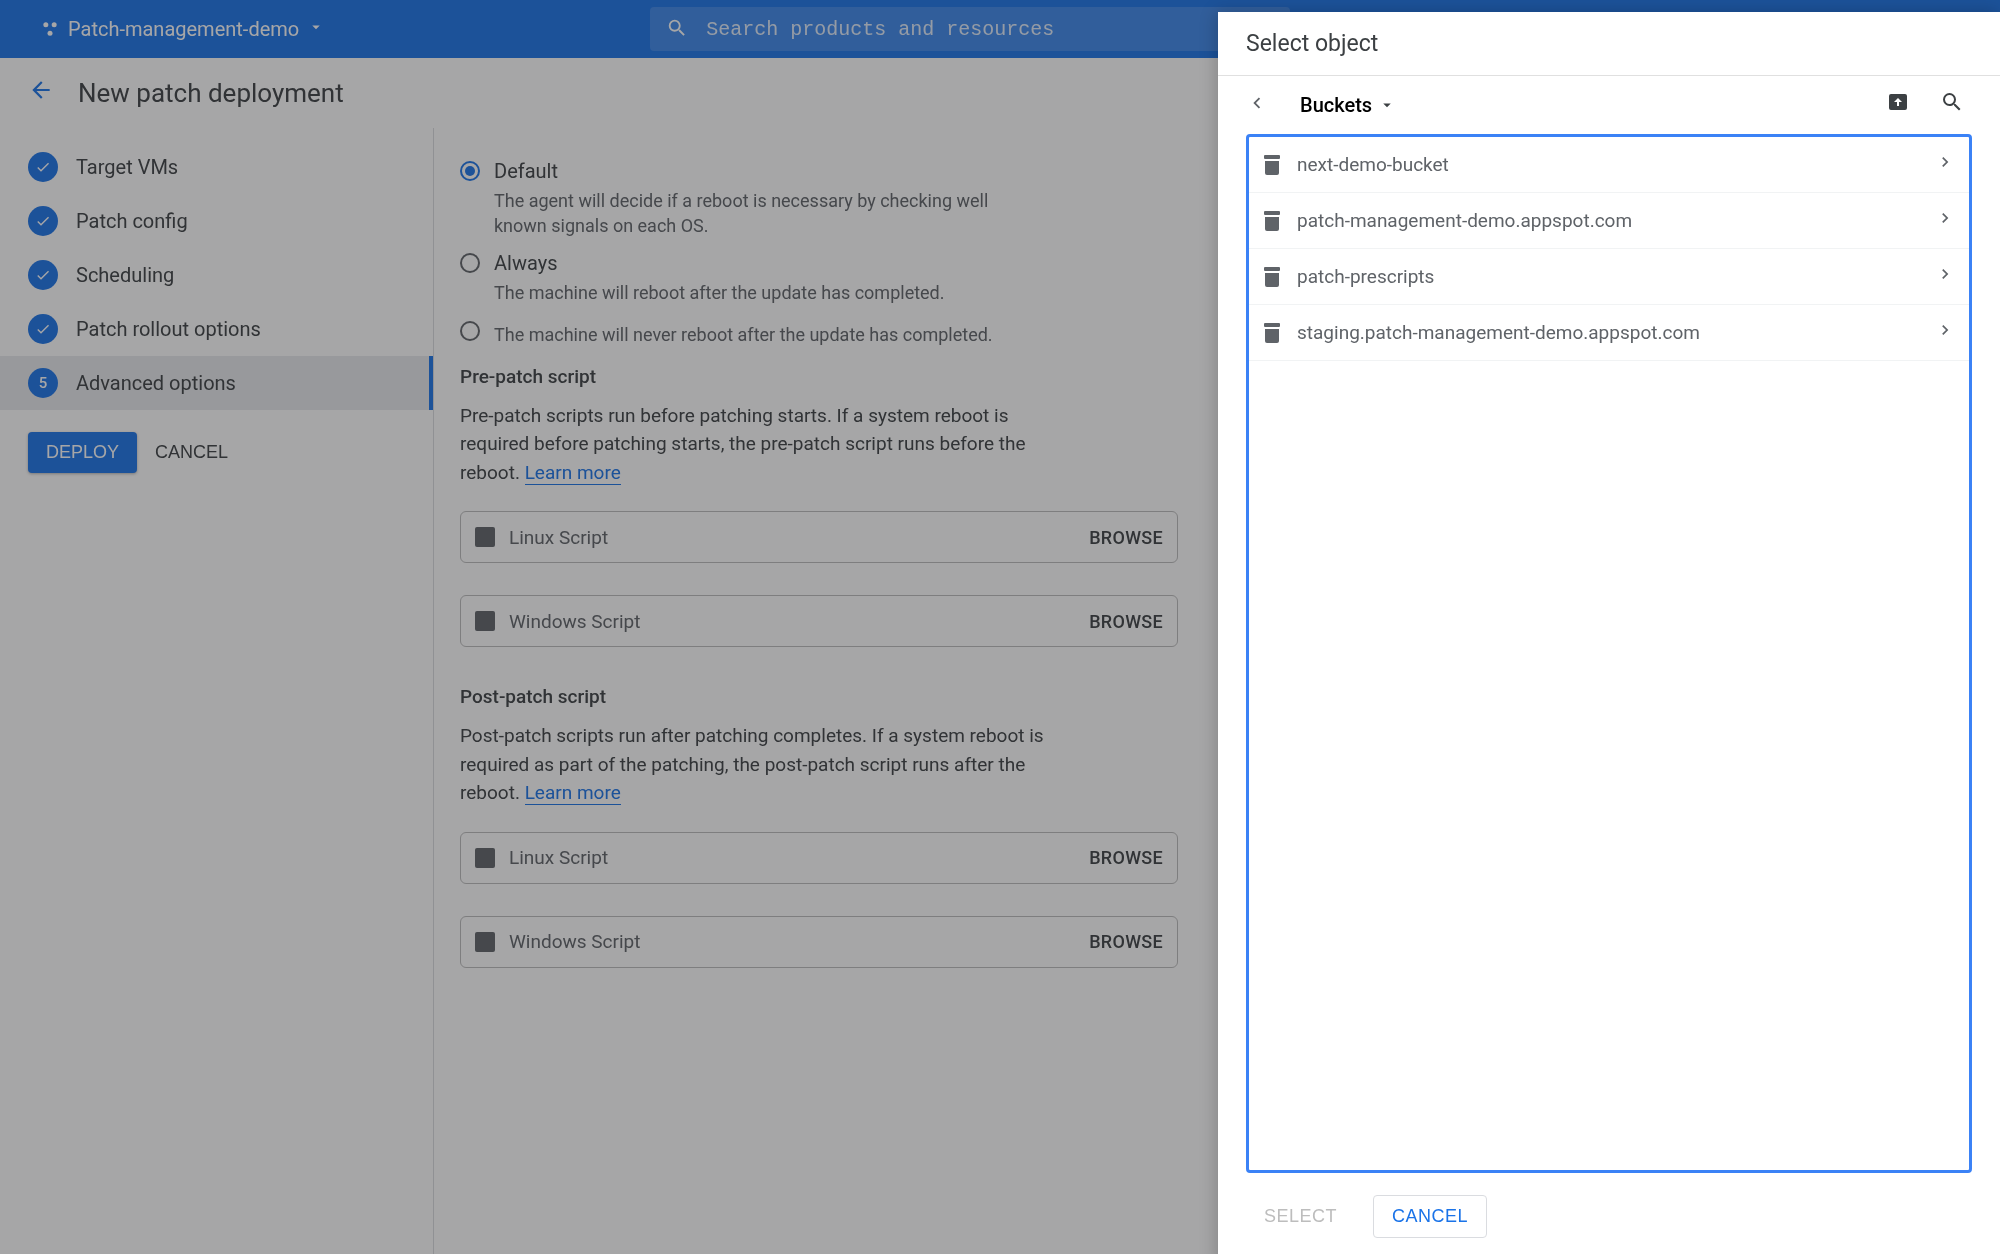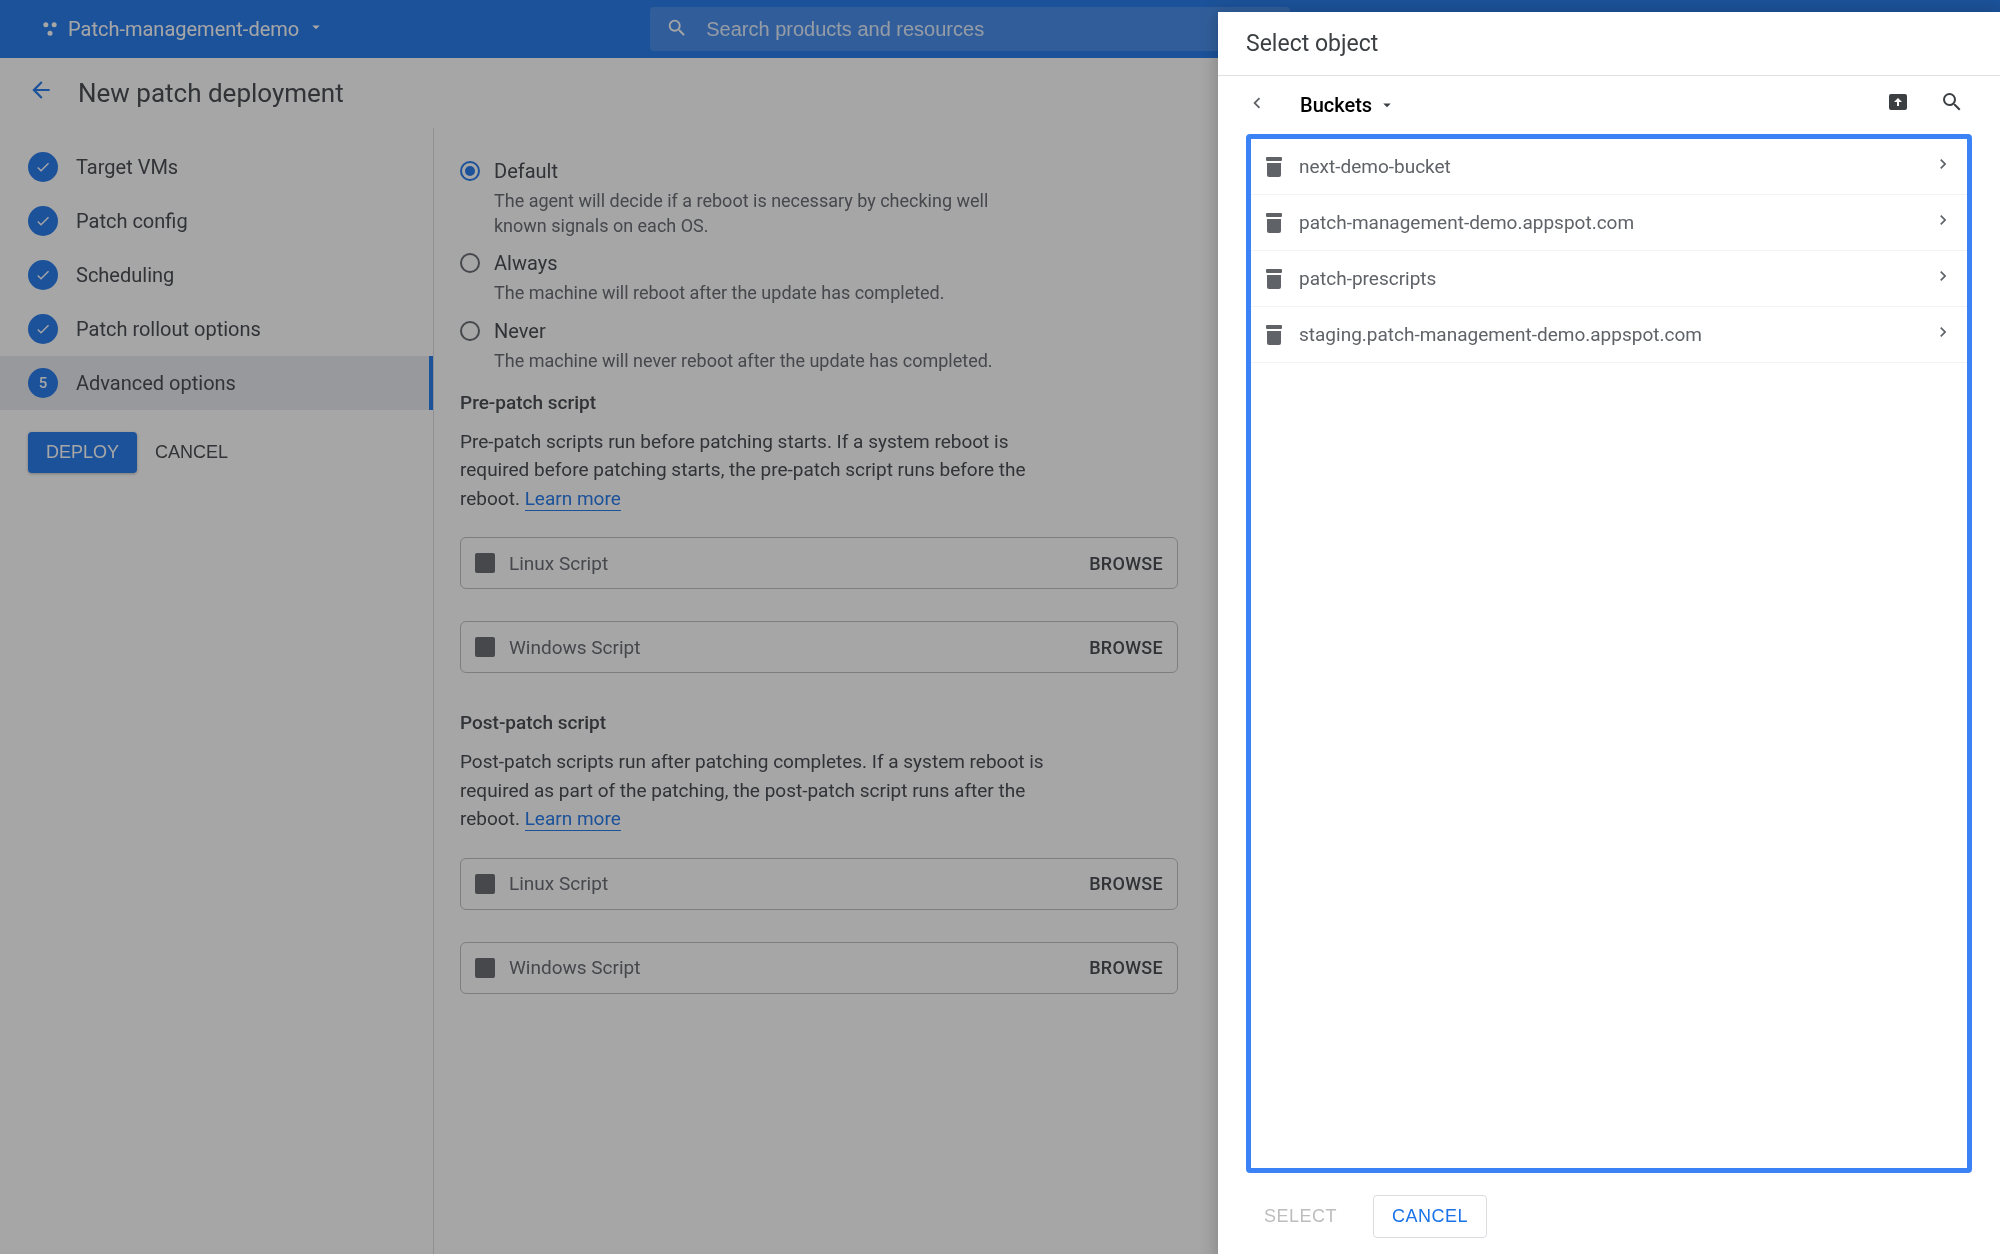--- a/index.html
+++ b/index.html
@@ -45,20 +45,21 @@
       padding: 0 16px;
       gap: 18px;
     }
     .search-input {
       background: transparent;
       border: none;
       outline: none;
       color: white;
       font-size: 20px;
       flex: 1;
+      font-family: Liberation Mono, monospace;
     }
     .search-input::placeholder { color: rgba(255,255,255,0.85); }
 
     .main-area {
       display: flex;
       height: calc(100% - 58px);
       position: relative;
     }
     .back-header {
       height: 70px;
@@ -253,21 +254,21 @@
     }
     .toolbar-spacer { flex: 1; }
     .toolbar-icon {
       font-size: 24px;
       color: #3c4043;
       cursor: pointer;
       padding: 0 8px;
     }
     .bucket-list {
       margin: 0 28px;
-      border: 5px solid #3b82f6;
+      border: 3px solid #3b82f6;
       border-radius: 4px;
       flex: 1;
       overflow: auto;
     }
     .bucket-row {
       display: flex;
       align-items: center;
       height: 56px;
       padding: 0 14px;
       gap: 16px;
@@ -422,21 +423,20 @@
       <div class="radio-row">
         <div class="radio"></div>
         <div>
           <div class="radio-label">Always</div>
           <div class="radio-desc">The machine will reboot after the update has completed.</div>
         </div>
       </div>
       <div class="radio-row">
         <div class="radio"></div>
         <div>
-          <div class="radio-label">Never</div>
           <div class="radio-desc">The machine will never reboot after the update has completed.</div>
         </div>
       </div>
 
       <div class="section-title" style="margin-top:18px">Pre-patch script</div>
       <div class="body-text">
         <span>Pre-patch scripts run before patching starts. If a system reboot is required before patching starts, the pre-patch script runs before the reboot. </span><a href="#">Learn more</a>
       </div>
       <div class="script-row">
         <span class="script-icon"></span>

